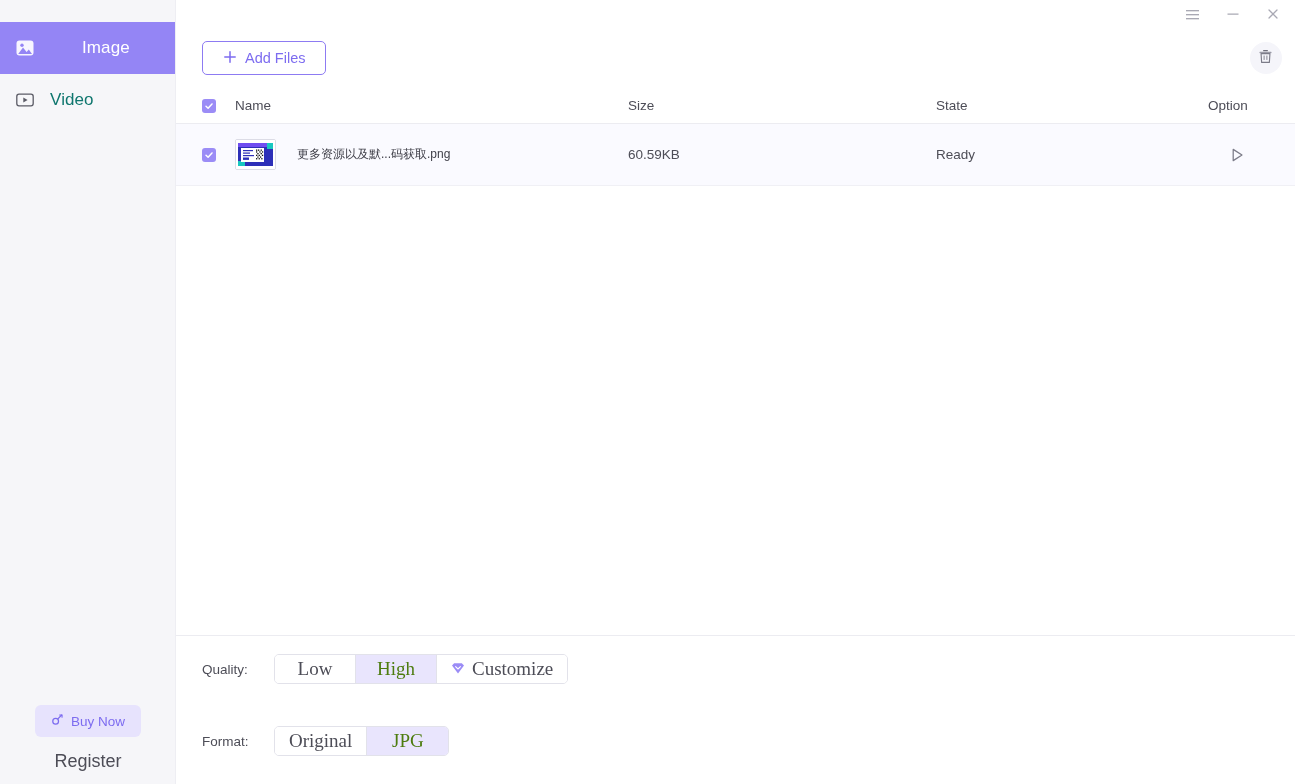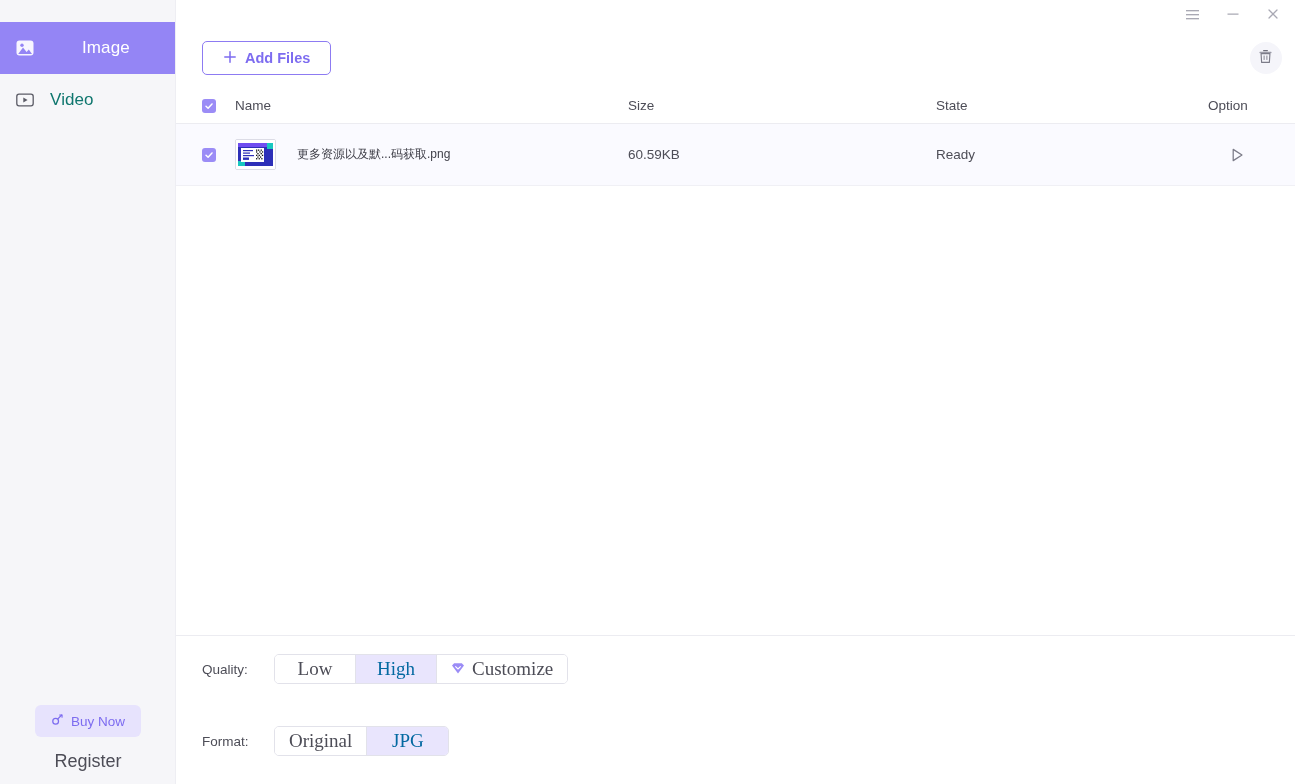--- a/index.html
+++ b/index.html
@@ -136,21 +136,20 @@
     gap: 8px;
     height: 34px;
     padding: 0 20px;
     border: 1px solid #8d7bf2;
     border-radius: 5px;
     background: #ffffff;
     color: #7d6cf0;
     font-size: 14.5px;
     cursor: pointer;
     font-family: "Liberation Sans", sans-serif;
-    font-weight: bold;
   }
   .trash-btn {
     position: absolute;
     right: 18px;
     top: 14px;
     width: 32px;
     height: 32px;
     border-radius: 50%;
     background: #f5f5fa;
     display: flex;
@@ -278,21 +277,21 @@
     background: #ffffff;
     cursor: pointer;
     border: none;
     border-right: 1px solid #e2e2ea;
     height: 100%;
     font-family: Liberation Serif, serif;
   }
   .seg-btn:last-child { border-right: none; }
   .seg-btn.sel {
     background: #e9e5fd;
-    color: #0369a1;
+    color: #4d7c0f;
   }
 </style>
 </head>
 <body>
 
 <div class="app">
 
   <aside class="sidebar">
     <nav class="nav-list">
 

